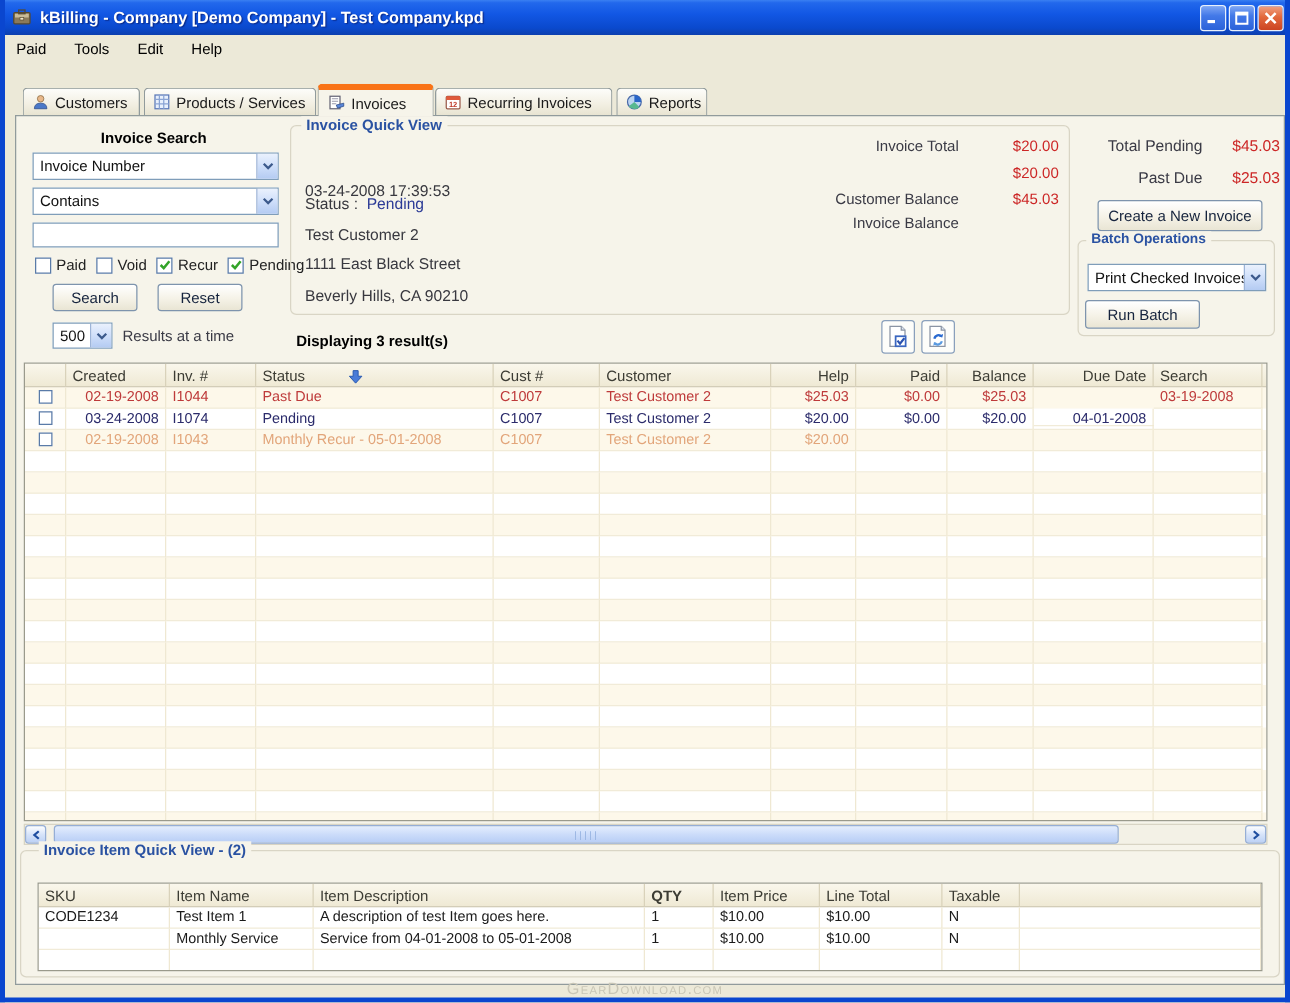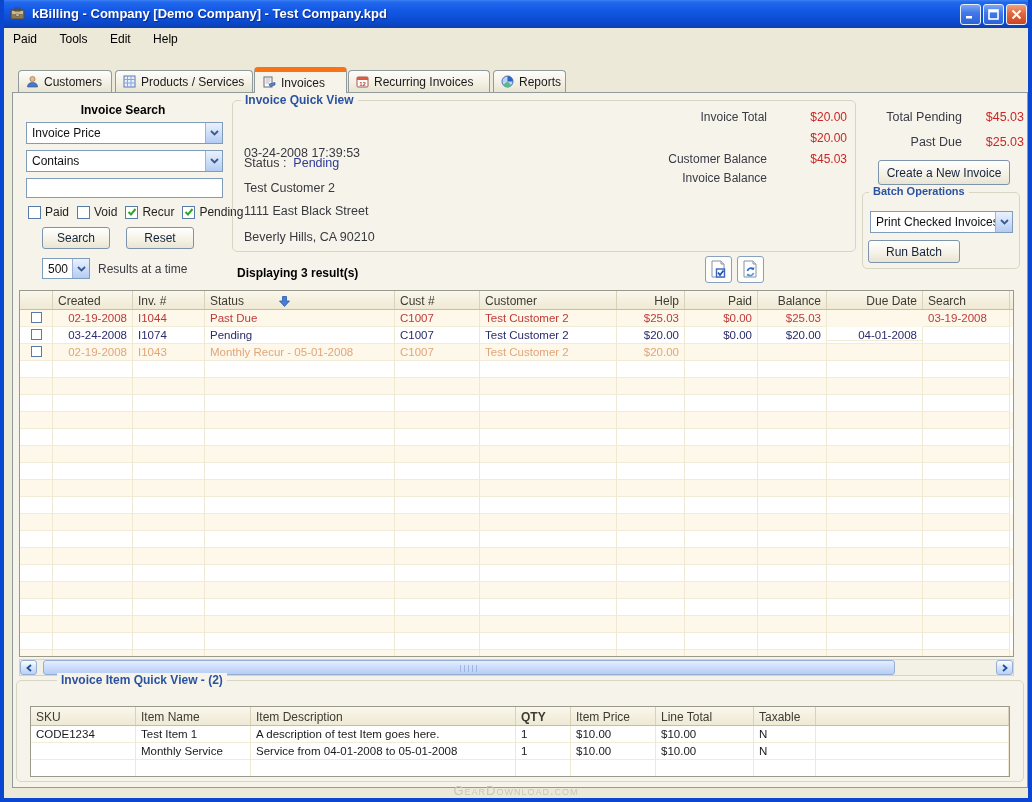--- a/index.html
+++ b/index.html
@@ -185,21 +185,21 @@
           <path d="M6.5 6.5 L2 10 A5.5 5.5 0 0 0 10.5 10.5 Z" fill="#58b890"></path>
         </svg>
     </span>
     <span>Reports</span>
   </div>
 
   <div class="panel"></div>
 
   <div class="lbl bold" style="left:18px;top:103px;width:202px;text-align:center;color:#000;">Invoice Search</div>
   <div class="dropdown" style="left:22px;top:122px;width:197px;height:22px;">
-    <span class="ddval">Invoice Price</span>
+    <span class="ddval">Invoice Number</span>
     <span class="ddbtn">
         <svg width="9" height="6" viewBox="0 0 9 6">
           <path d="M1 1 L4.5 4.5 L8 1" stroke="#3c5a8c" stroke-width="1.8" fill="none"></path>
         </svg>
       </span>
   </div>
   <div class="dropdown" style="left:22px;top:150px;width:197px;height:22px;">
     <span class="ddval">Contains</span>
     <span class="ddbtn">
         <svg width="9" height="6" viewBox="0 0 9 6">
@@ -616,21 +616,21 @@
         <div class="grip"></div>
       </div>
     <div class="sarrow" style="right:0;">
       <svg width="6" height="8" viewBox="0 0 6 8">
           <path d="M1 1 L4.5 4 L1 7" stroke="#1f4ea0" stroke-width="1.8" fill="none"></path>
         </svg>
     </div>
   </div>
 
   <div class="groupbox" style="left:12px;top:680px;width:1008px;height:102px;">
-    <span class="grouptitle" style="left:40px;">Invoice Item Quick View - (2)</span>
+    <span class="grouptitle" style="left:14px;">Invoice Item Quick View - (2)</span>
     <div class="btable">
       <div class="trow thead" id="item-head">
           <div class="thcell" style="width: 105px;">SKU</div>
           <div class="thcell" style="width: 115px;">Item Name</div>
           <div class="thcell" style="width: 265px;">Item Description</div>
           <div class="thcell" style="width: 55px; font-weight: bold;">QTY</div>
           <div class="thcell" style="width: 85px;">Item Price</div>
           <div class="thcell" style="width: 98px;">Line Total</div>
           <div class="thcell" style="width: 62px;">Taxable</div>
           <div class="thcell" style="width: 193px;"></div>

